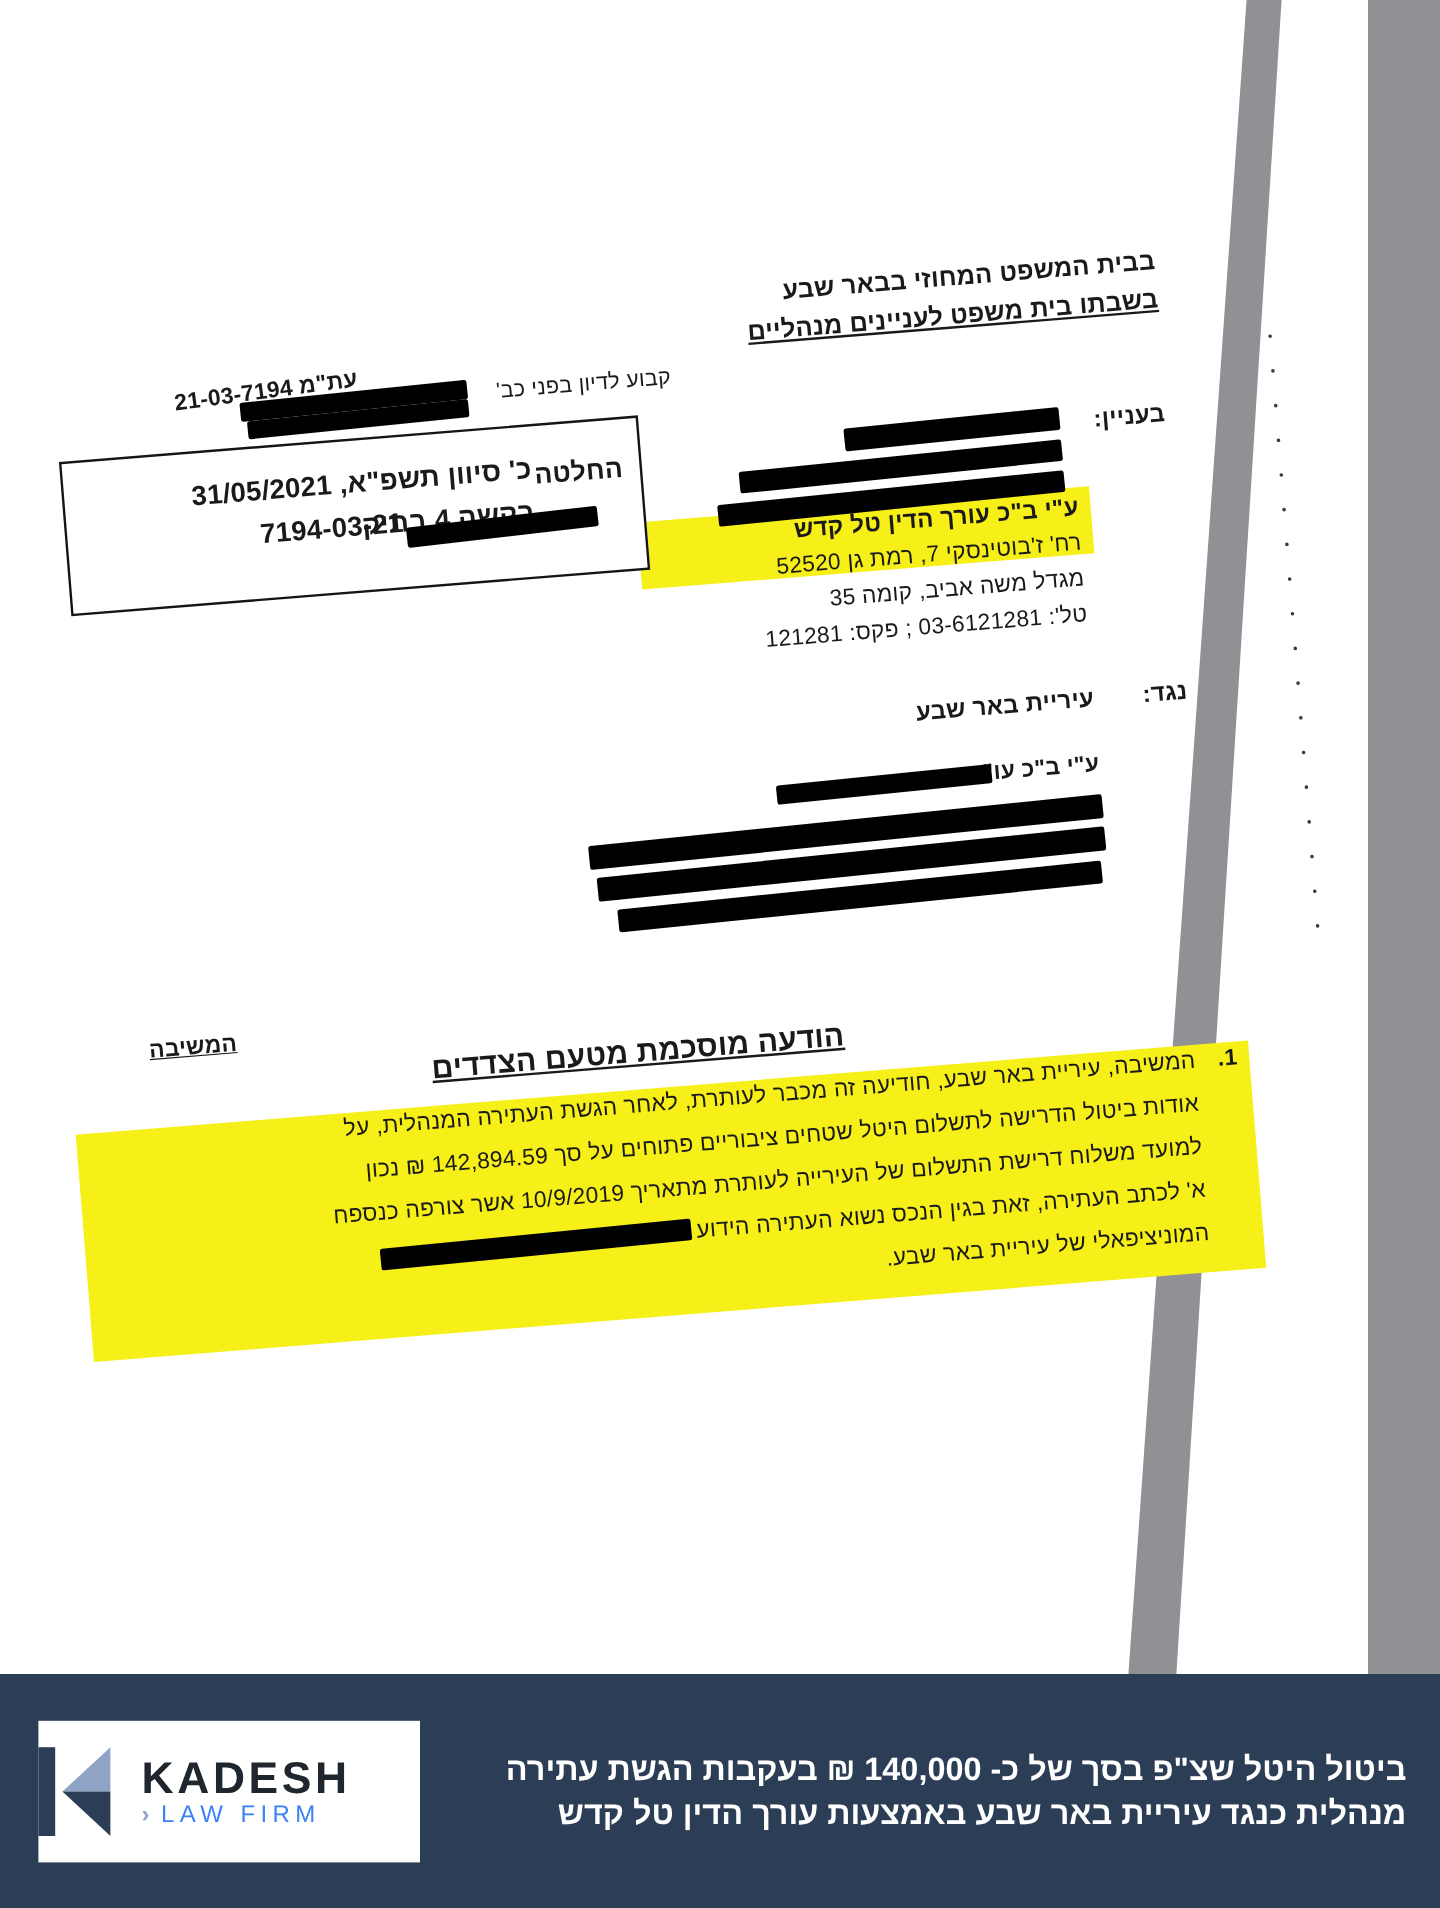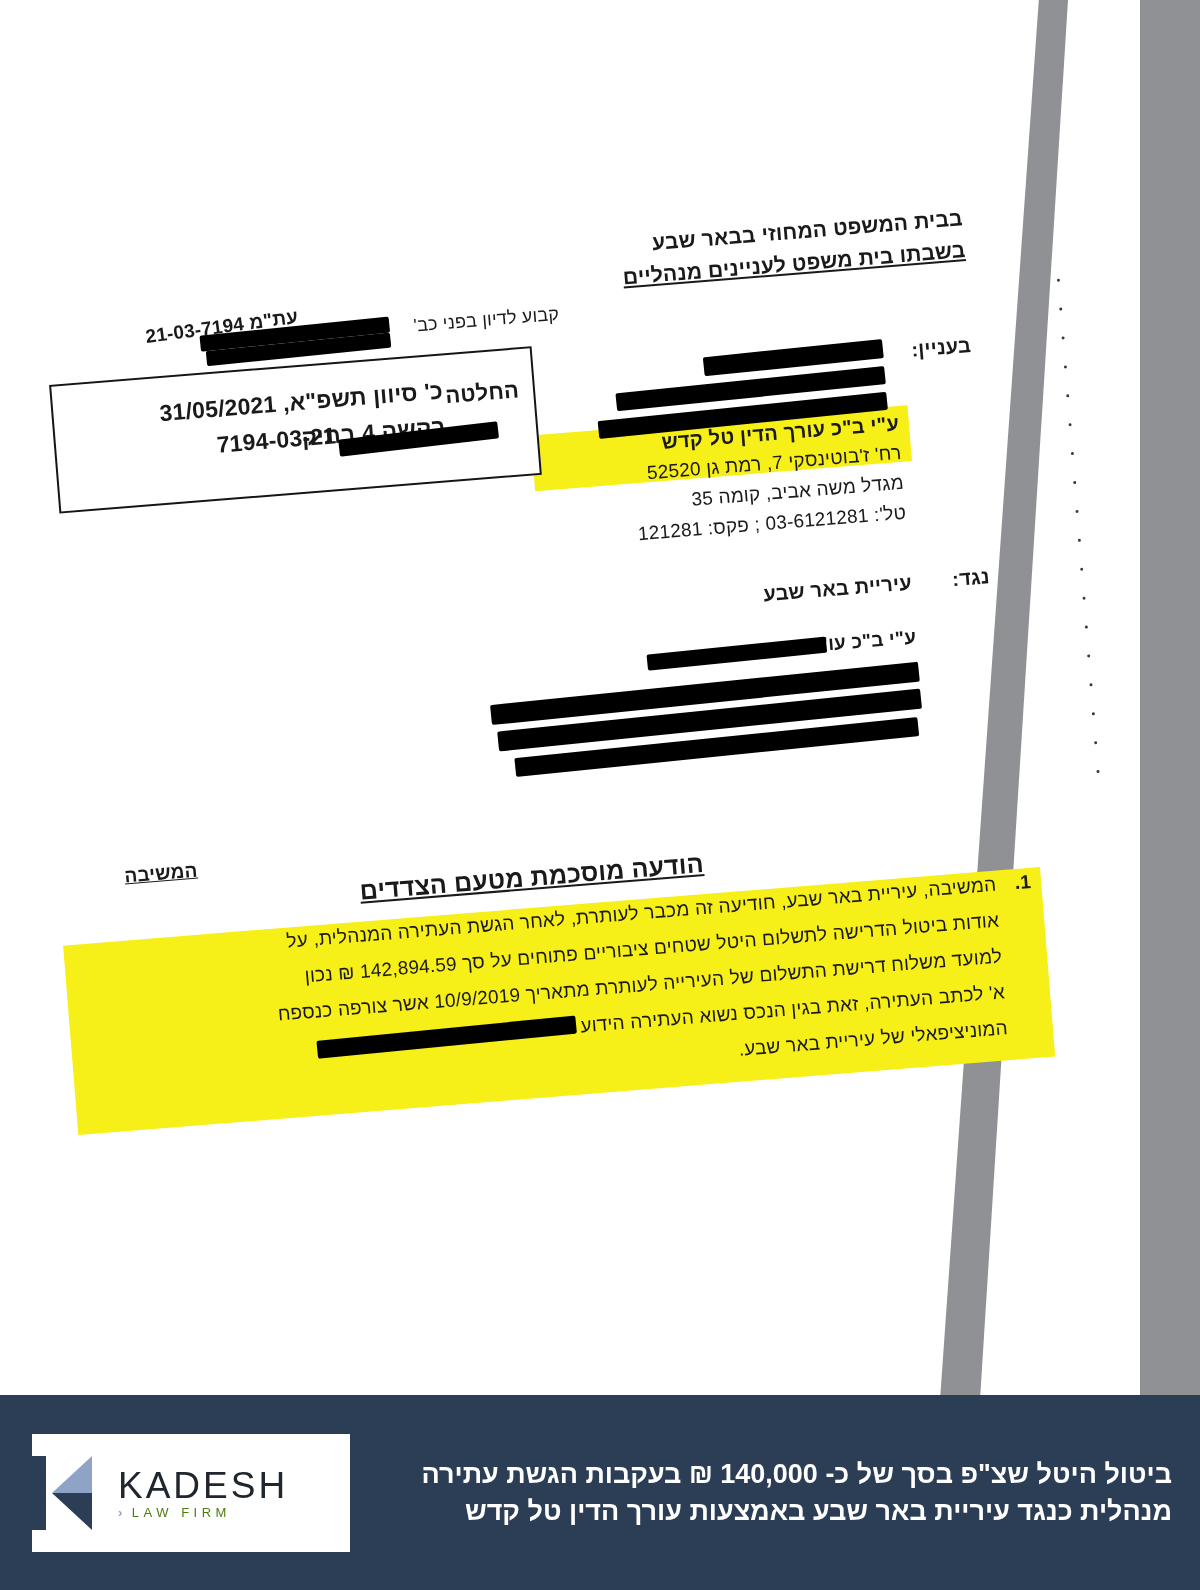--- a/index.html
+++ b/index.html
@@ -178,29 +178,29 @@
     border-bottom: 37px solid transparent;
   }
   .logo-words {
     display: flex;
     flex-direction: column;
     justify-content: center;
     line-height: 1;
   }
   .logo-words .w1 {
     font-size: 37px;
-    font-weight: normal;
+    font-weight: bold;
     letter-spacing: 3px;
     color: #20262e;
     font-family: "Liberation Sans", sans-serif;
   }
   .logo-words .w2 {
-    font-size: 13px;
+    font-size: 20px;
     letter-spacing: 4.5px;
-    color: #4d7c0f;
+    color: #3b82f6;
     margin-top: 2px;
     font-family: "Liberation Sans", sans-serif;
   }
   .logo-words .w2::before {
     content: "\203A";
     color: #8fa3c6;
     font-weight: bold;
     margin-right: 5px;
   }
 </style>

